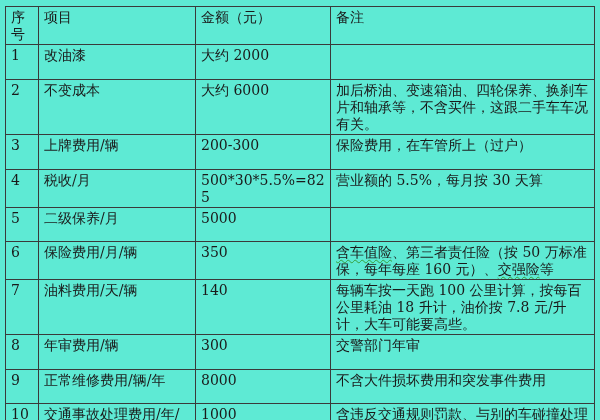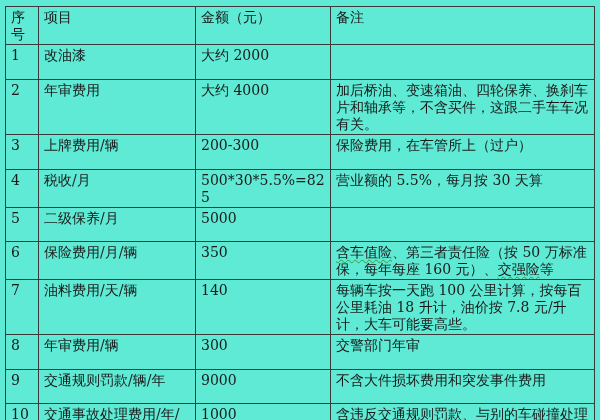--- a/index.html
+++ b/index.html
@@ -64,22 +64,22 @@
       </thead>
       <tbody>
         <tr style="height: 35px;">
           <td>1</td>
           <td>改油漆</td>
           <td>大约 2000</td>
           <td></td>
         </tr>
         <tr style="height: 48px;">
           <td>2</td>
-          <td>年审费用</td>
-          <td>大约 4000</td>
+          <td>不变成本</td>
+          <td>大约 6000</td>
           <td><span>加后桥油、变速箱油、四轮保养、换刹车片和轴承等，不含买件，这跟二手车车况有关。</span></td>
         </tr>
         <tr style="height: 35px;">
           <td>3</td>
           <td>上牌费用/辆</td>
           <td>200-300</td>
           <td><span>保险费用，在车管所上（过户）</span></td>
         </tr>
         <tr style="height: 34px;">
           <td>4</td>
@@ -106,22 +106,22 @@
           <td><span>每辆车按一天跑 100 公里计算，按每百公里耗油 18 升计，油价按 7.8 元/升计，大车可能要高些。</span></td>
         </tr>
         <tr style="height: 35px;">
           <td>8</td>
           <td>年审费用/辆</td>
           <td>300</td>
           <td><span>交警部门年审</span></td>
         </tr>
         <tr style="height: 34px;">
           <td>9</td>
-          <td>交通规则罚款/辆/年</td>
-          <td>9000</td>
+          <td>正常维修费用/辆/年</td>
+          <td>8000</td>
           <td><span>不含大件损坏费用和突发事件费用</span></td>
         </tr>
         <tr style="height: 36px;">
           <td>10</td>
           <td>交通事故处理费用/年/辆</td>
           <td>1000</td>
           <td><span class="squiggle">含违反</span><span>交通规则罚款、与别的车碰撞处理等费用</span></td>
         </tr>
       </tbody>
     </table>

